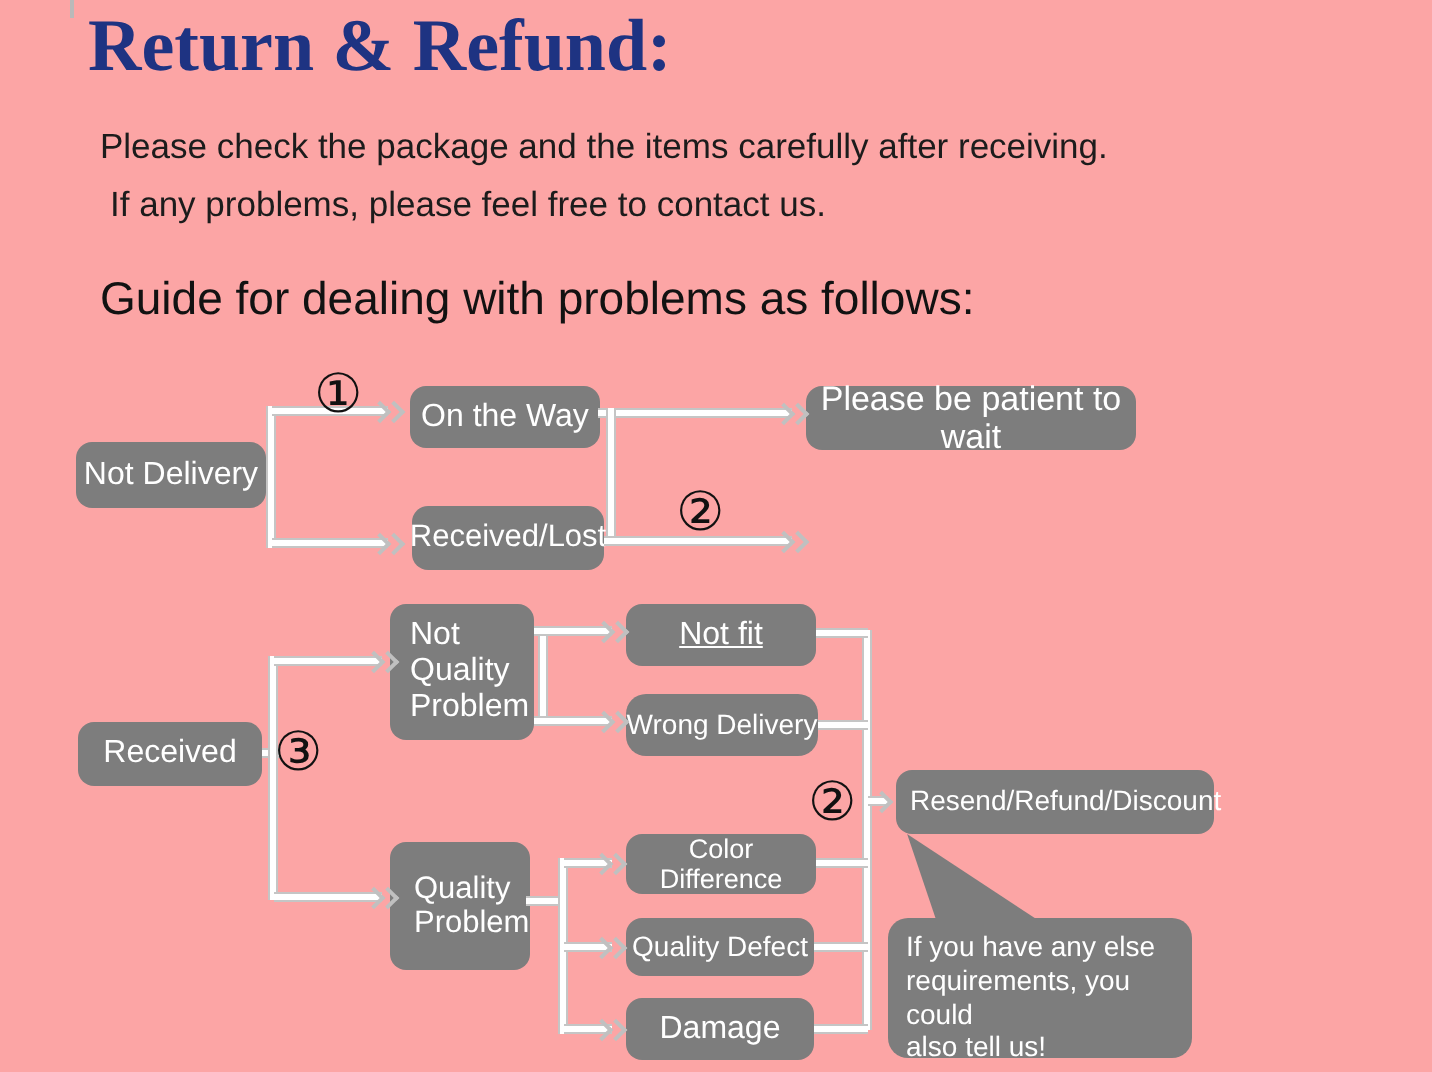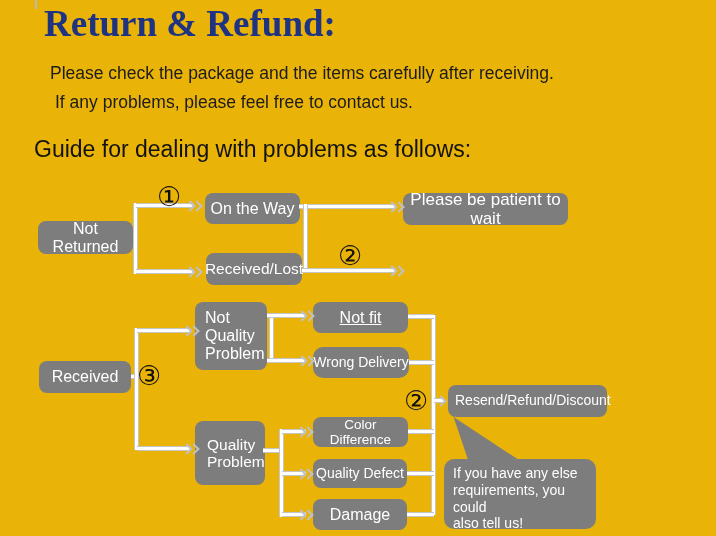--- a/index.html
+++ b/index.html
@@ -1,28 +1,28 @@
 <!DOCTYPE html>
 <html><head>
 <meta charset="utf-8">
 <style>
   html,body{margin:0;padding:0;background:#fff;}
   .stage{
-    position:relative;width:716px;height:536px;background:#eab308;overflow:hidden;
+    position:relative;width:716px;height:536px;background:#fca5a5;overflow:hidden;
     font-family:"Liberation Sans", sans-serif;
   }
   .title{
     position:absolute;left:44px;top:2px;margin:0;
     font-family:"Liberation Serif", serif;font-weight:bold;font-size:37px;
     color:#1e3382;letter-spacing:0px;
   }
   .intro{position:absolute;margin:0;color:#1c1c1c;font-size:17.5px;}
   .intro.l1{left:50px;top:63px;}
   .intro.l2{left:55px;top:92px;}
-  .guide{position:absolute;left:34px;top:136px;margin:0;font-weight:normal;
+  .guide{position:absolute;left:50px;top:136px;margin:0;font-weight:normal;
     color:#121212;font-size:23px;}
   .tick{position:absolute;left:35px;top:0;width:2px;height:9px;background:#b9b9b9;}
 
   .node{
     position:absolute;background:#7d7d7d;color:#ffffff;border-radius:8px;
     display:flex;align-items:center;justify-content:center;text-align:center;
     line-height:1.12;box-sizing:border-box;
   }
   .node.leftalign{justify-content:flex-start;text-align:left;}
   .multiline{white-space:pre-line;}
@@ -48,21 +48,21 @@
 <body>
 
 <div class="stage">
 
   <div class="tick"></div>
   <h1 class="title">Return &amp; Refund:</h1>
   <p class="intro l1">Please check the package and the items carefully after receiving.</p>
   <p class="intro l2">If any problems, please feel free to contact us.</p>
   <h2 class="guide">Guide for dealing with problems as follows:</h2>
 
-  <div class="node" style="left:38px;top:221px;width:95px;height:33px;font-size:16px;">Not Returned</div>
+  <div class="node" style="left:38px;top:221px;width:95px;height:33px;font-size:16px;">Not Delivery</div>
   <div class="node" style="left:205px;top:193px;width:95px;height:31px;font-size:16px;">On the Way</div>
   <div class="node" style="left:206px;top:253px;width:96px;height:32px;font-size:15.5px;">Received/Lost</div>
   <div class="node" style="left:403px;top:193px;width:165px;height:32px;font-size:17px;">Please be patient to wait</div>
 
   <div class="vline" style="left:133px;top:203px;height:71px;"></div>
   <div class="hline" style="left:136px;top:203px;width:58px;"></div>
   <span class="chev" style="left:186px;top:202px;"></span>
   <span class="chev" style="left:193px;top:202px;"></span>
   <div class="hline" style="left:136px;top:269px;width:58px;"></div>
   <span class="chev" style="left:186px;top:268px;"></span>

